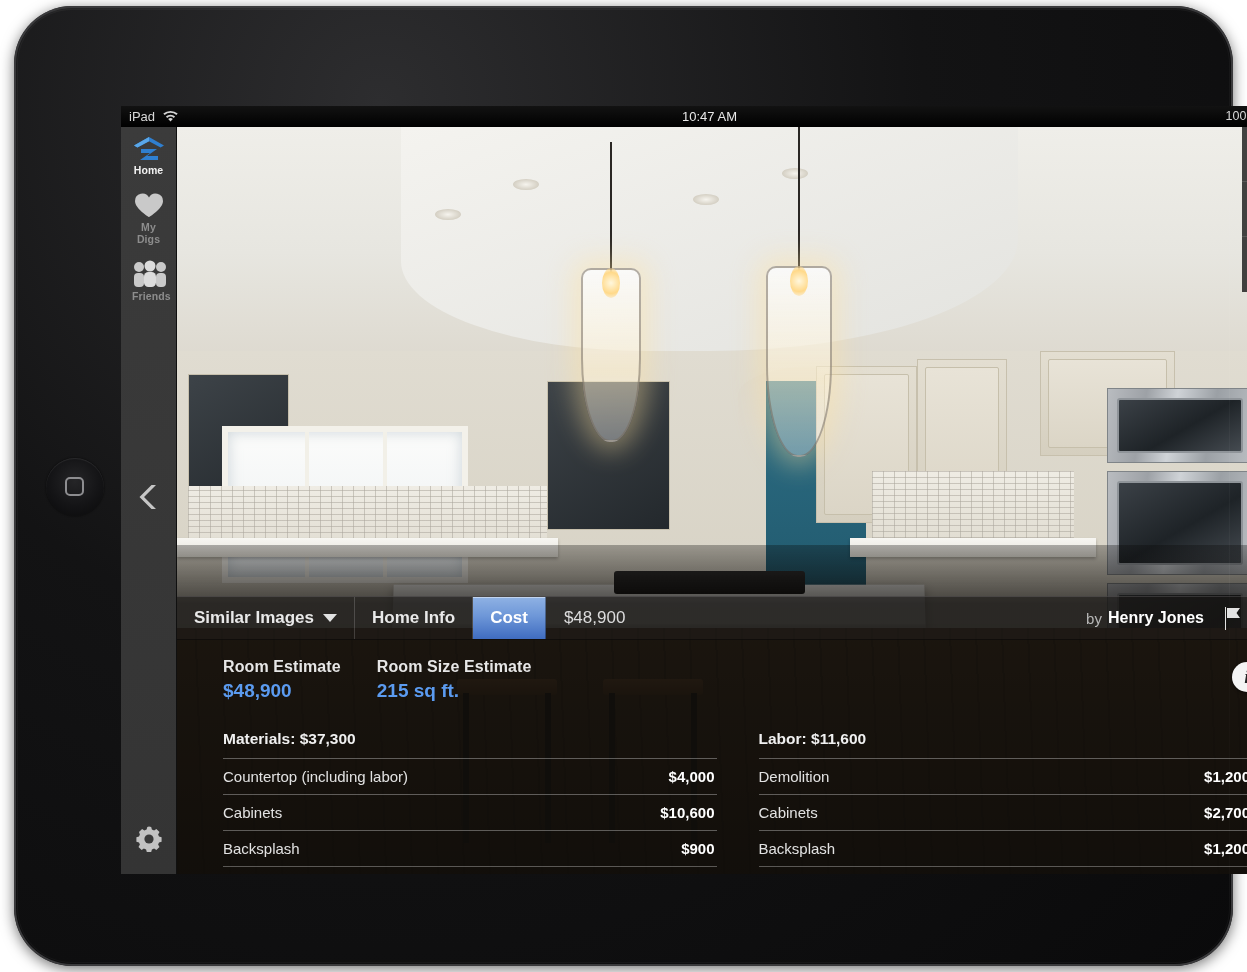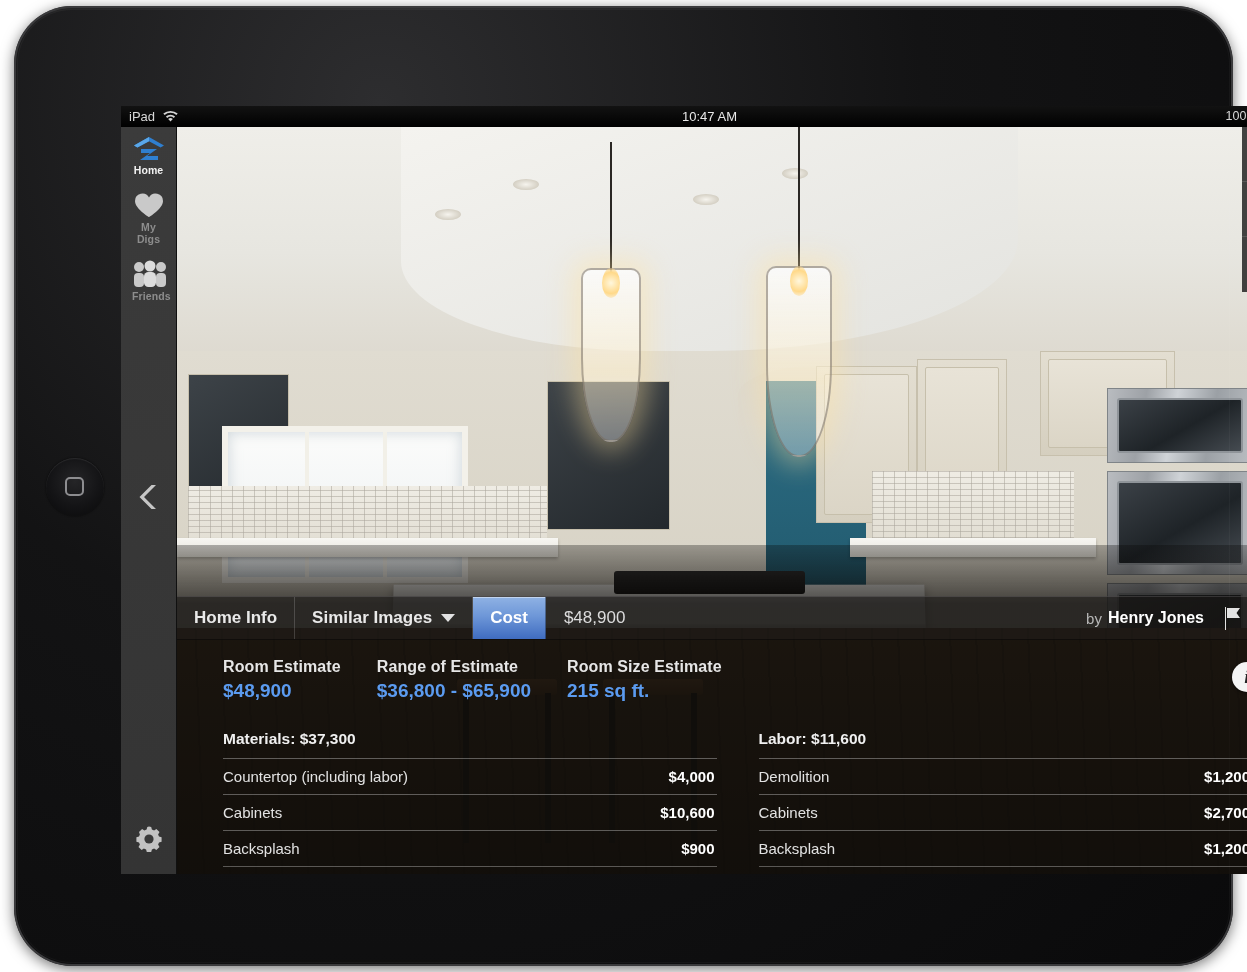--- a/index.html
+++ b/index.html
@@ -505,25 +505,25 @@
       <div class="rail-item">
         <svg width="34" height="30" viewBox="0 0 34 30">
           <path d="M2 8h13v6H7v10h18v-8h6v14H2Z" fill="#ececec"></path>
           <path d="M17 1l15 9-15 9v-5c-6 0-9 2-11 5 1-8 5-11 11-12Z" fill="#ececec"></path>
         </svg>
       </div>
     </div>
 
     <div id="action-bar">
       <div class="seg">
-        <span>Home Info</span>
-      </div>
-      <div class="seg">
         <span>Similar Images</span>
         <span class="caret"></span>
+      </div>
+      <div class="seg">
+        <span>Home Info</span>
       </div>
       <div class="seg cost">
         <span>Cost</span>
       </div>
       <div class="price">$48,900</div>
       <div class="spacer"></div>
       <div class="byline">
         <span class="by">by</span>
         <span>Henry Jones</span>
       </div>
@@ -543,24 +543,20 @@
     </div>
 
     <div id="cost-panel">
 
       <div id="summary">
         <div class="sum-cell">
           <div class="k">Room Estimate</div>
           <div class="v">$48,900</div>
         </div>
         <div class="sum-cell">
-          <div class="k">Range of Estimate</div>
-          <div class="v">$36,800 - $65,900</div>
-        </div>
-        <div class="sum-cell">
           <div class="k">Room Size Estimate</div>
           <div class="v">215 sq ft.</div>
         </div>
       </div>
 
       <div id="info-badge">i</div>
 
       <div id="breakdown">
 
         <div class="bd-col">

